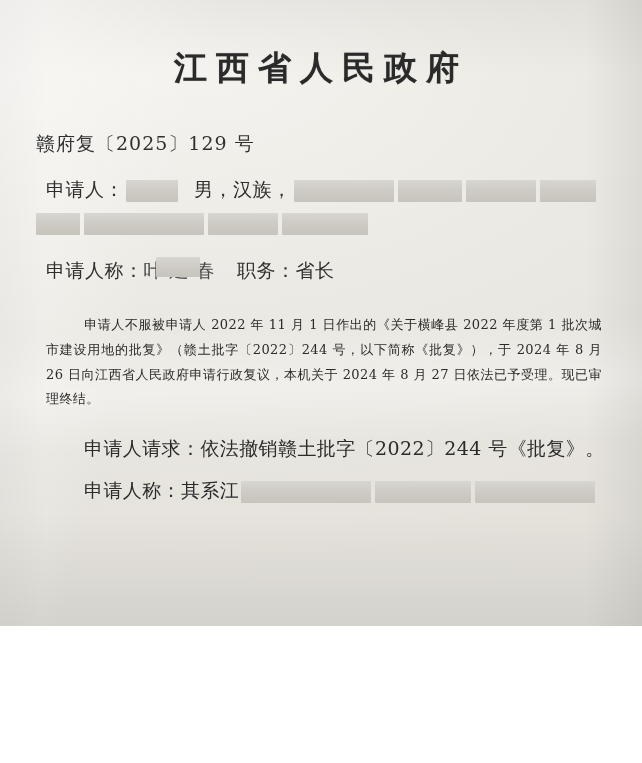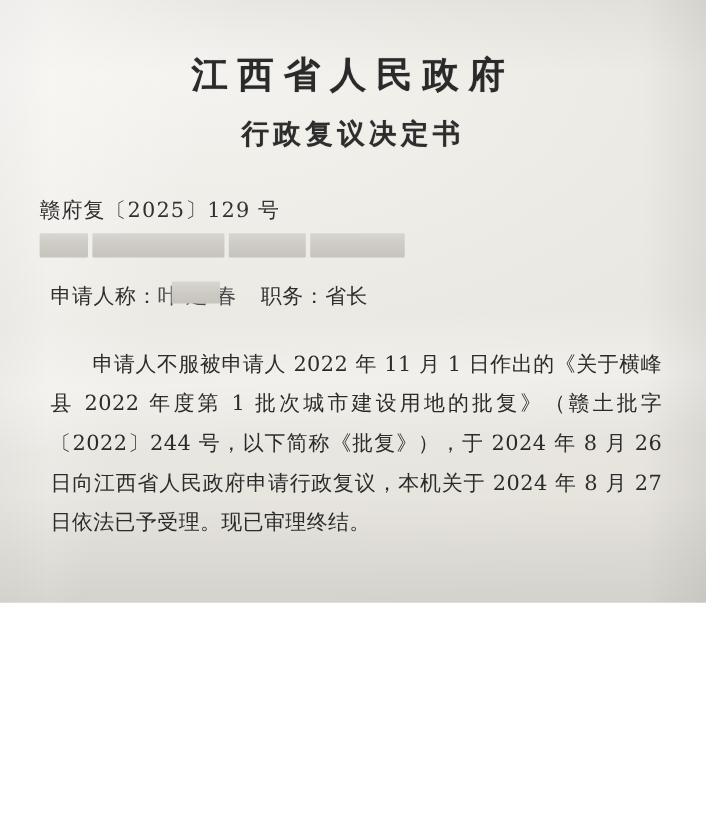--- a/index.html
+++ b/index.html
@@ -9,21 +9,21 @@
   }
   body {
     width: 642px;
     height: 763px;
     overflow: hidden;
     font-family: "DejaVu Serif", "Liberation Serif", serif;
   }
   #page {
     position: relative;
     width: 642px;
-    height: 548px;
+    height: 626px;
     background:
       radial-gradient(ellipse 900px 500px at 30% 10%, #f4f3ef 0%, #eceae4 45%, #e4e2db 100%);
     overflow: hidden;
   }
   
   #page::before {
     content: "";
     position: absolute;
     left: 0; top: 0; right: 0; bottom: 0;
     background:
@@ -97,21 +97,21 @@
     vertical-align: middle;
     background: linear-gradient(180deg, #d8d6d1 0%, #cecbc5 50%, #c7c4be 100%);
     filter: blur(0.4px);
     border-radius: 1px;
     height: 20px;
     margin: 0 2px;
   }
   .redact.tall { height: 22px; }
 
   .body-para {
-    font-size: 19px;
+    font-size: 13px;
     color: #2b2b2b;
     line-height: 1.9;
     letter-spacing: 0.4px;
     margin-top: 28px;
     text-align: justify;
     text-justify: inter-ideograph;
     padding: 0 4px 0 10px;
   }
   .body-para .first-indent {
     display: inline-block;
@@ -137,36 +137,44 @@
     overflow: hidden;
   }
 </style>
 </head>
 <body>
 
 <div id="page">
   <div class="content">
 
     <div class="title-main">江西省人民政府</div>
-    <div class="title-sub">行政复议决定书</div>
 
     <div class="doc-number">赣府复〔2025〕129 号</div>
 
+    <div class="field-line">
+      <span>申请人：</span><span class="redact tall" style="width:52px;"></span><span style="display:inline-block;width:14px;"></span><span>男，汉族，</span><span class="redact tall" style="width:100px;"></span><span class="redact tall" style="width:64px;"></span><span class="redact tall" style="width:70px;"></span><span class="redact tall" style="width:56px;"></span>
+    </div>
     <div class="field-line" style="margin-top:4px;">
       <span class="redact tall" style="width:44px;margin-left:-10px;"></span><span class="redact tall" style="width:120px;"></span><span class="redact tall" style="width:70px;"></span><span class="redact tall" style="width:86px;"></span>
     </div>
 
 
     <div class="field-line">
       <span>申请人称：</span><span style="position:relative;display:inline-block;">
         <span style="color:#4a4a4a;">叶    建    春</span>
         <span class="redact" style="position:absolute;left:10px;top:1px;width:44px;height:20px;"></span>
       </span><span style="display:inline-block;width:22px;"></span><span>职务：</span><span>省长</span>
     </div>
 
     <div class="body-para">
       <span class="first-indent"></span><span>申请人不服被申请人 2022 年 11 月 1 日作出的《关于横峰县 2022 年度第 1 批次城市建设用地的批复》（赣土批字〔2022〕244 号，以下简称《批复》），于 2024 年 8 月 26 日向江西省人民政府申请行政复议，本机关于 2024 年 8 月 27 日依法已予受理。现已审理终结。</span>
     </div>
 
+    <div class="claim-line">
+      <span>申请人请求：</span><span>依法撤销赣土批字〔2022〕244 号《批复》。</span>
+    </div>
 
+    <div class="claim-line2">
+      <span>申请人称：</span><span>其系江</span><span class="redact tall" style="width:130px;"></span><span class="redact tall" style="width:96px;"></span><span class="redact tall" style="width:120px;"></span>
+    </div>
 
   </div>
 </div>
 
 </body></html>

